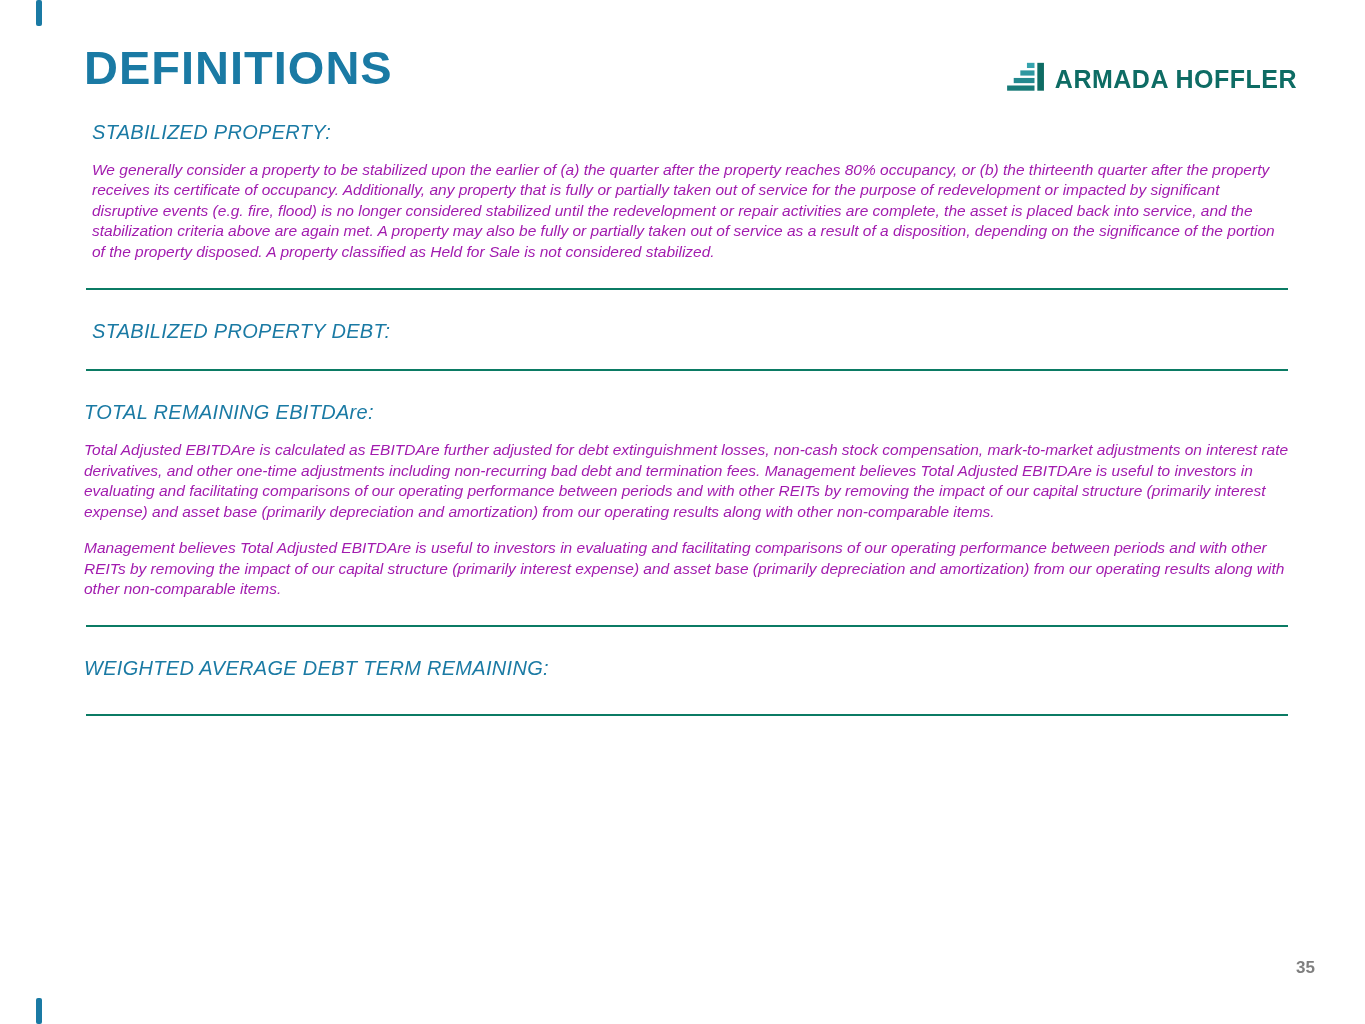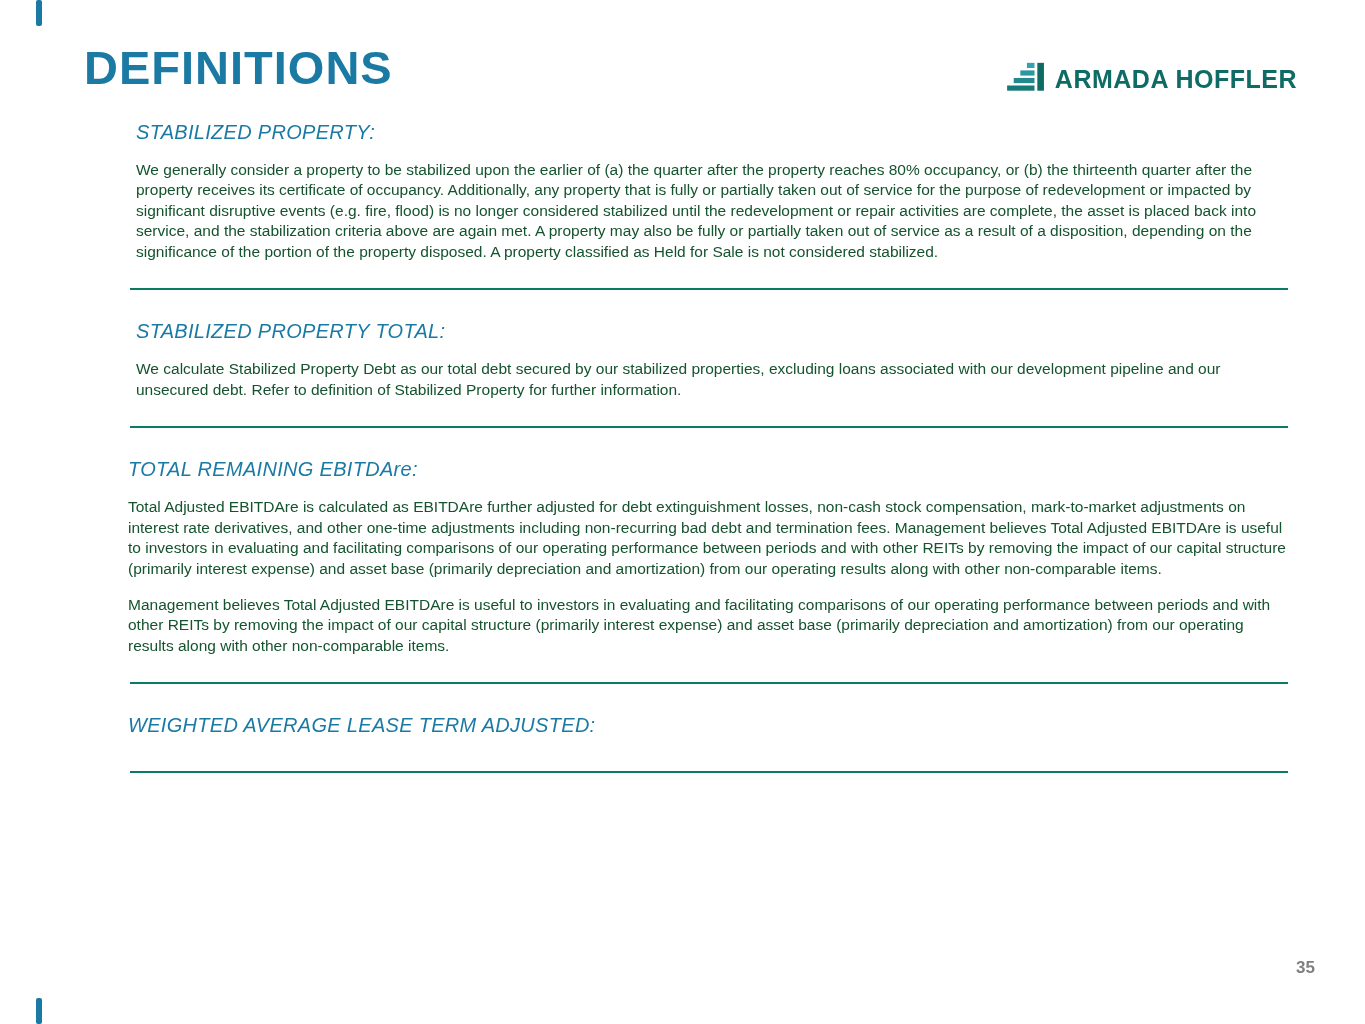--- a/index.html
+++ b/index.html
@@ -46,35 +46,36 @@
   }
   .logo-icon svg { display: block; }
   .logo-text {
     font-size: 25px;
     font-weight: bold;
     color: #0e6c64;
     letter-spacing: 0.5px;
     white-space: nowrap;
   }
 
-  .content { padding: 26px 75px 0 84px; margin-left: 44px; }
+  .content { padding: 26px 75px 0 84px; }
 
   .definition h2 {
     margin: 0 0 16px 0;
     font-size: 20px;
     font-weight: normal;
     font-style: italic;
     color: #1a7aa4;
     letter-spacing: 0.3px;
   }
   .definition p {
     margin: 0 0 16px 0;
     font-size: 15.5px;
     line-height: 1.32;
-    color: #14532d;
+    font-style: italic;
+    color: #a21caf;
   }
   .definition.indent { padding-left: 8px; }
 
   hr.divider {
     border: none;
     border-top: 2px solid #0b7b64;
     margin: 26px 2px 30px 2px;
   }
   hr.divider.last { margin-top: 34px; }
 
@@ -114,36 +115,35 @@
   <main class="content">
 
     <section class="definition indent">
       <h2>STABILIZED PROPERTY:</h2>
       <p>We generally consider a property to be stabilized upon the earlier of (a) the quarter after the property reaches 80% occupancy, or (b) the thirteenth quarter after the property receives its certificate of occupancy. Additionally, any property that is fully or partially taken out of service for the purpose of redevelopment or impacted by significant disruptive events (e.g. fire, flood) is no longer considered stabilized until the redevelopment or repair activities are complete, the asset is placed back into service, and the stabilization criteria above are again met. A property may also be fully or partially taken out of service as a result of a disposition, depending on the significance of the portion of the property disposed. A property classified as Held for Sale is not considered stabilized.</p>
     </section>
 
     <hr class="divider">
 
     <section class="definition indent">
-      <h2>STABILIZED PROPERTY TOTAL:</h2>
-      <p>We calculate Stabilized Property Debt as our total debt secured by our stabilized properties, excluding loans associated with our development pipeline and our unsecured debt. Refer to definition of Stabilized Property for further information.</p>
+      <h2>STABILIZED PROPERTY DEBT:</h2>
     </section>
 
     <hr class="divider">
 
     <section class="definition">
       <h2>TOTAL REMAINING EBITDAre:</h2>
       <p>Total Adjusted EBITDAre is calculated as EBITDAre further adjusted for debt extinguishment losses, non-cash stock compensation, mark-to-market adjustments on interest rate derivatives, and other one-time adjustments including non-recurring bad debt and termination fees. Management believes Total Adjusted EBITDAre is useful to investors in evaluating and facilitating comparisons of our operating performance between periods and with other REITs by removing the impact of our capital structure (primarily interest expense) and asset base (primarily depreciation and amortization) from our operating results along with other non-comparable items.</p>
       <p>Management believes Total Adjusted EBITDAre is useful to investors in evaluating and facilitating comparisons of our operating performance between periods and with other REITs by removing the impact of our capital structure (primarily interest expense) and asset base (primarily depreciation and amortization) from our operating results along with other non-comparable items.</p>
     </section>
 
     <hr class="divider">
 
     <section class="definition">
-      <h2>WEIGHTED AVERAGE LEASE TERM ADJUSTED:</h2>
+      <h2>WEIGHTED AVERAGE DEBT TERM REMAINING:</h2>
     </section>
 
     <hr class="divider last">
 
   </main>
 
   <span class="page-number">35</span>
 
 </div>
 

